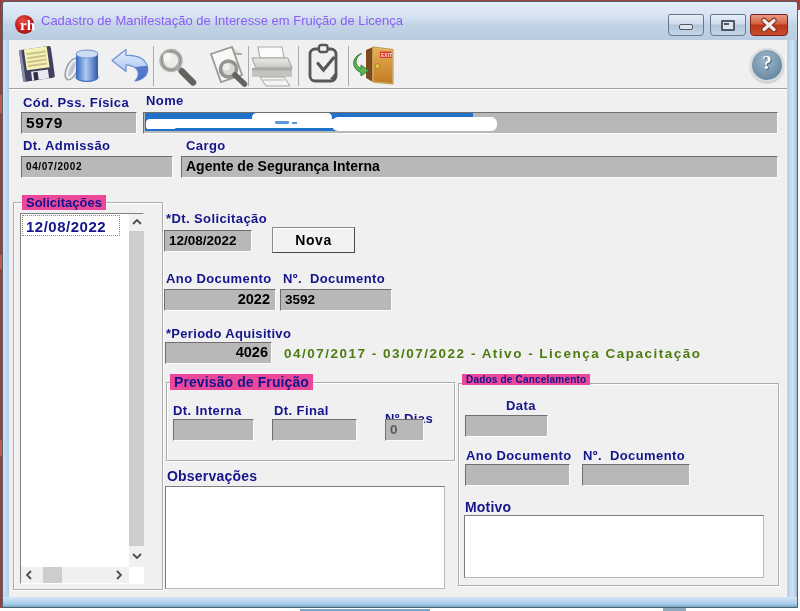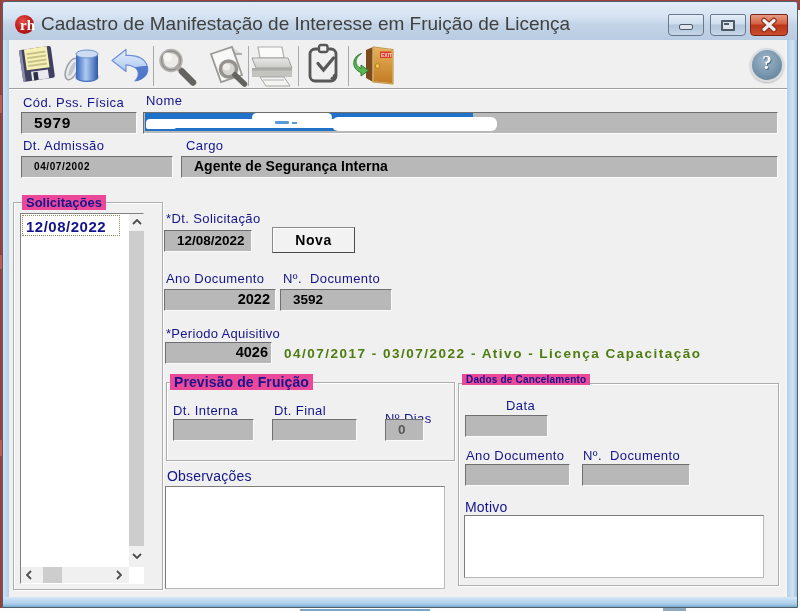--- a/index.html
+++ b/index.html
@@ -1,20 +1,20 @@
 <!DOCTYPE html>
 <html><head>
 <meta charset="utf-8">
 <style>
   * { margin:0; padding:0; box-sizing:border-box; }
   html,body { width:800px; height:611px; overflow:hidden; }
   body { position:relative; font-family:"Liberation Sans",sans-serif; background:#fdfdfd; }
   .abs { position:absolute; }
-  .lbl { position:absolute; color:#14148c; font-weight:normal; font-size:13px; letter-spacing:.4px; white-space:nowrap; }
-  .fld { position:absolute; background:#b8b8b8; border:1px solid #6f6f6f; border-bottom-color:#fbfbfb; border-right-color:#fbfbfb; color:#000; font-weight:bold; font-size:14px; line-height:19px; padding-left:12px; overflow:hidden; white-space:nowrap; }
+  .lbl { position:absolute; color:#14148c; font-weight:bold; font-size:13px; letter-spacing:.4px; white-space:nowrap; }
+  .fld { position:absolute; background:#b8b8b8; border:1px solid #6f6f6f; border-bottom-color:#fbfbfb; border-right-color:#fbfbfb; color:#000; font-weight:bold; font-size:14px; line-height:19px; padding-left:4px; overflow:hidden; white-space:nowrap; }
   .txa { position:absolute; background:#fff; border:1px solid #7d7d7d; border-bottom-color:#b9b9b9; border-right-color:#b9b9b9; }
   .grp { position:absolute; border:1px solid #adadad; box-shadow:inset 1px 1px 0 #fff, 1px 1px 0 #fff; }
   .glb { position:absolute; color:#14148c; font-weight:bold; font-size:13px; background:#ec4899; padding:0 4px; white-space:nowrap; }
   .sep { position:absolute; width:1px; background:#aaaaaa; top:46px; height:40px; }
 </style>
 </head>
 <body>
 
 <div class="abs" style="left:0;top:0;width:800px;height:2px;background:#a2403d;"></div>
 <div class="abs" style="left:0;top:0;width:3px;height:608px;background:linear-gradient(90deg,#8e3c38,#b14a44);"></div>
@@ -27,21 +27,21 @@
 
 <div class="abs" style="left:3px;top:2px;width:794px;height:38px;border-radius:3px 3px 0 0;background:linear-gradient(180deg,#e3edf8 0%,#d5e2f1 40%,#c2d3e6 60%,#b9cce1 100%);"></div>
 
 <div class="abs" style="left:3px;top:40px;width:6px;height:557px;background:linear-gradient(90deg,#cfe0f0,#b5cfe7);"></div>
 <div class="abs" style="left:787px;top:40px;width:10px;height:557px;background:linear-gradient(90deg,#b5cfe7,#cfe3f5 60%,#9dbcd8);"></div>
 <div class="abs" style="left:3px;top:597px;width:794px;height:10px;background:linear-gradient(180deg,#d4e6f6,#a9cdea 70%,#74a9cc);"></div>
 
 <div class="abs" style="left:15px;top:15px;width:19px;height:19px;border-radius:50%;background:radial-gradient(circle at 40% 32%,#e4524b 0%,#c6201f 45%,#8e1312 100%);"></div>
 <div class="abs" style="left:20px;top:17px;width:12px;height:12px;color:#fff;font-weight:bold;font-size:15px;font-family:'Liberation Serif',serif;">rh</div>
 
-<div class="abs" style="left:41px;top:13px;font-size:19px;color:#404040;">Cadastro de Manifestação de Interesse em Fruição de Licença</div>
+<div class="abs" style="left:41px;top:13px;font-size:13px;color:#8b5cf6;">Cadastro de Manifestação de Interesse em Fruição de Licença</div>
 
 <div class="abs" style="left:668px;top:14px;width:36px;height:22px;border:1px solid #67798c;border-radius:2px 2px 4px 4px;background:linear-gradient(180deg,#e4edf7 0%,#cfdded 45%,#b3c6da 50%,#c4d5e7 100%);"></div>
 <div class="abs" style="left:679px;top:24px;width:14px;height:6px;background:#dde4ec;border:1.5px solid #4d5a66;border-radius:2px;"></div>
 <div class="abs" style="left:710px;top:14px;width:36px;height:22px;border:1px solid #67798c;border-radius:2px 2px 4px 4px;background:linear-gradient(180deg,#e4edf7 0%,#cfdded 45%,#b3c6da 50%,#c4d5e7 100%);"></div>
 <div class="abs" style="left:721px;top:20px;width:14px;height:11px;border:2px solid #4d5a66;border-radius:1px;background:#dde4ec;"></div>
 <div class="abs" style="left:724px;top:23px;width:5px;height:2px;background:#4d5a66;"></div>
 <div class="abs" style="left:750px;top:14px;width:38px;height:22px;border:1px solid #7c2317;border-radius:2px 2px 4px 4px;background:linear-gradient(180deg,#e49a86 0%,#d5603f 45%,#ba3519 50%,#c94e2e 100%);"></div>
 <svg class="abs" style="left:758px;top:17px;" width="22" height="16" viewBox="0 0 22 16">
   <path d="M6 3.5 L16 12.5 M16 3.5 L6 12.5" stroke="#8d2d19" stroke-width="5.5" stroke-linecap="round"></path>
   <path d="M6 3.5 L16 12.5 M16 3.5 L6 12.5" stroke="#eceef0" stroke-width="3.2" stroke-linecap="round"></path>

